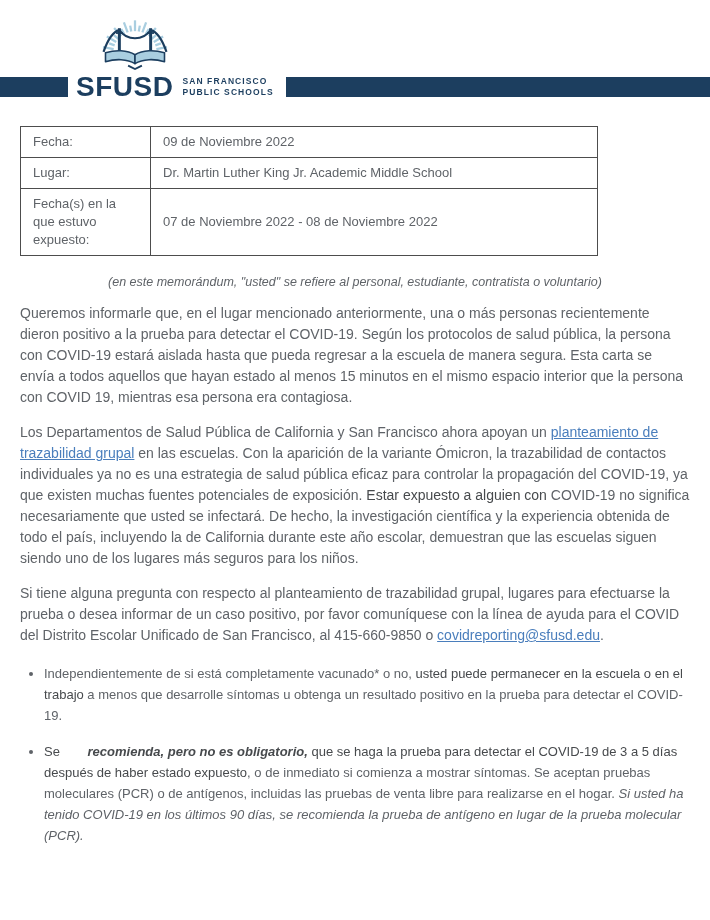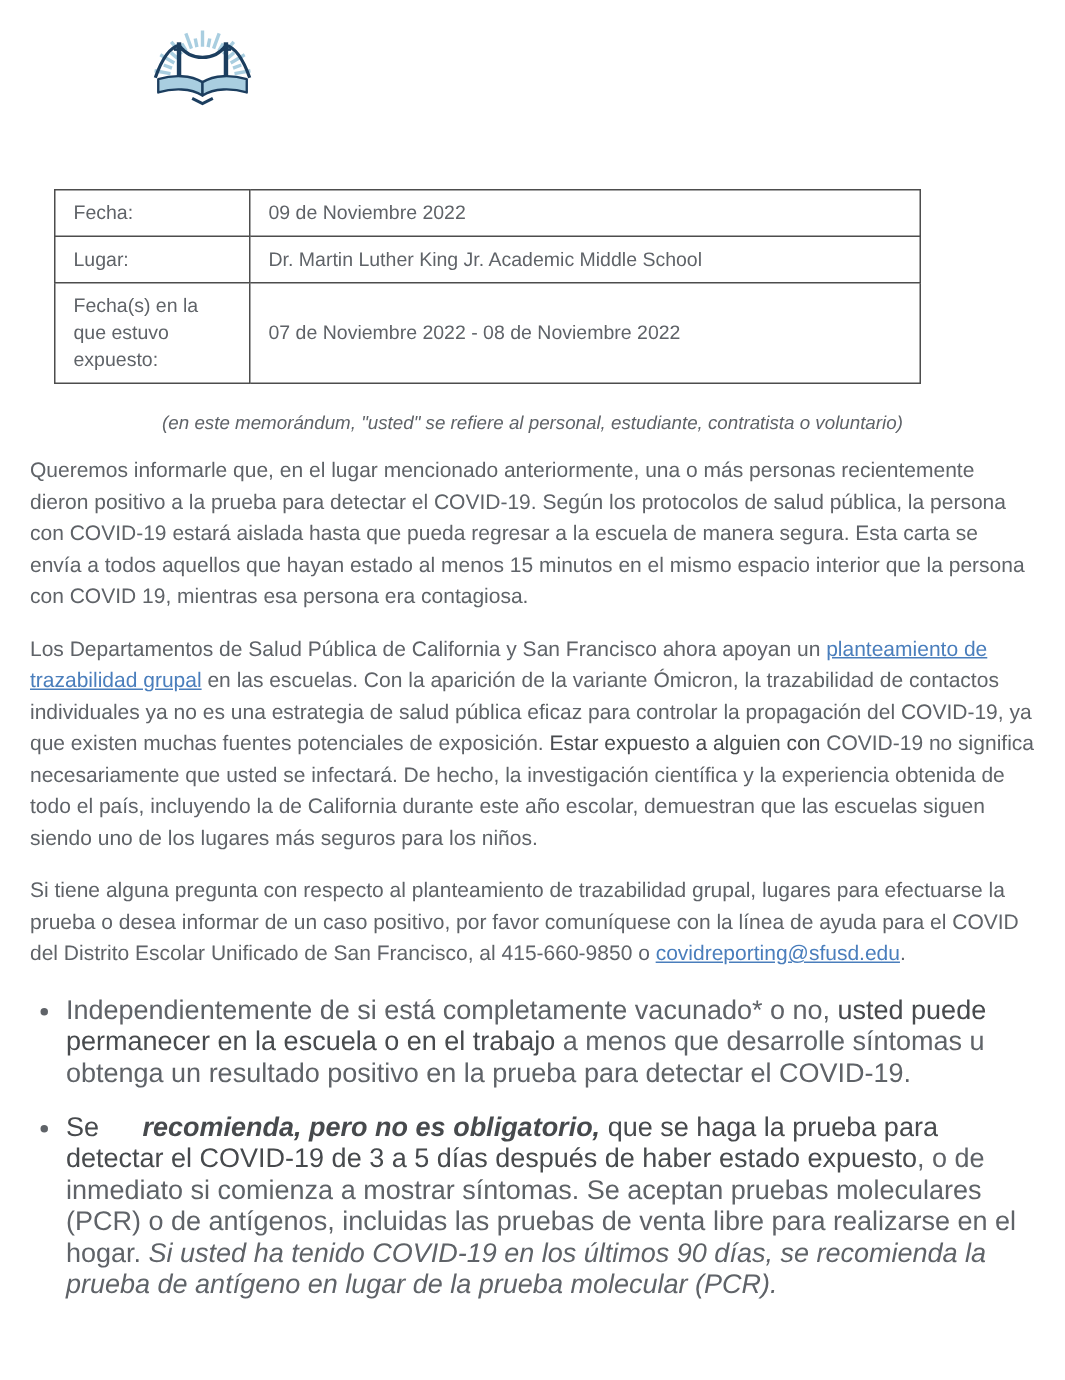--- a/index.html
+++ b/index.html
@@ -18,32 +18,32 @@
   }
   .header{position:relative;height:104px;}
   .logo-icon{position:absolute;left:76px;top:5px;width:118px;height:70px;}
   .navy-row{position:absolute;top:77px;left:0;right:0;height:20px;display:flex;align-items:center;}
   .bar{background:var(--navy);height:20px;}
   .bar-left{width:68px;}
   .bar-right{flex:1;margin-left:12px;}
   .wordmark{font-size:28px;font-weight:800;color:var(--navy);letter-spacing:.5px;margin-left:8px;line-height:1;}
   .tagline{margin-left:9px;font-size:8.5px;font-weight:700;color:var(--navy);letter-spacing:1.1px;line-height:1.3;}
   .title{text-align:center;font-size:12.5px;font-weight:700;color:var(--dark);margin:25px 0 0;}
-  .info-table{border-collapse:collapse;margin:22px 0 0 36px;width:578px;font-size:13px;color:var(--body);}
+  .info-table{border-collapse:collapse;margin:22px 0 0 20px;width:578px;font-size:13px;color:var(--body);}
   .info-table td{border:1px solid #4d4d4d;padding:6px 12px;vertical-align:middle;line-height:18px;}
   .info-table td.label-cell{width:130px;}
   .note{text-align:center;font-style:italic;font-size:12.5px;margin:19px 0 0;}
   .body-p{margin:14px 20px 0 20px;font-size:14px;line-height:21px;}
   .b{color:#474a4d;font-weight:400;}
   .bi{color:#474a4d;font-weight:700;font-style:italic;margin-left:24px;}
   .it{font-style:italic;}
   .link{color:var(--link);text-decoration:underline;cursor:pointer;}
   .section-heading{margin:21px 20px 0;font-size:13px;font-weight:700;color:var(--dark);text-decoration:underline;}
   ul.bullets{margin:17px 20px 0 20px;padding-left:24px;list-style:disc;}
-  ul.bullets>li{margin-bottom:15px;font-size:18px;line-height:21px;}
+  ul.bullets>li{margin-bottom:15px;font-size:13px;line-height:21px;}
 </style>
 </head>
 <body>
 
 <div class="page">
 
   <div class="header">
     <svg class="logo-icon" viewBox="0 0 120 70" aria-hidden="true">
       <g stroke="#a9cee0" stroke-width="2.3">
         <line x1="81.7" y1="44.2" x2="92.5" y2="42.3"></line>
@@ -70,20 +70,29 @@
         <rect x="74.4" y="23" width="3" height="25" fill="#1c3e5f"></rect>
         <rect x="40.6" y="27" width="7" height="1.8" fill="#1c3e5f"></rect>
         <rect x="72.4" y="27" width="7" height="1.8" fill="#1c3e5f"></rect>
       </g>
       <g>
         <path d="M60,50 C52,45 40,45 30,48 L30,57 C40,54 52,54 60,59 Z" fill="#a9cee0" stroke="#1c3e5f" stroke-width="1.6" stroke-linejoin="round"></path>
         <path d="M60,50 C68,45 80,45 90,48 L90,57 C80,54 68,54 60,59 Z" fill="#a9cee0" stroke="#1c3e5f" stroke-width="1.6" stroke-linejoin="round"></path>
         <path d="M53,61 L60,64.5 L67,61" fill="none" stroke="#1c3e5f" stroke-width="2"></path>
       </g>
     </svg>
+    <div class="navy-row">
+      <div class="bar bar-left"></div>
+      <div class="wordmark">SFUSD</div>
+      <div class="tagline">
+        <div>SAN FRANCISCO</div>
+        <div>PUBLIC SCHOOLS</div>
+      </div>
+      <div class="bar bar-right"></div>
+    </div>
   </div>
 
 
   <table class="info-table">
     <tbody>
       <tr>
         <td class="label-cell">Fecha:</td>
         <td>09 de Noviembre 2022</td>
       </tr>
       <tr>

